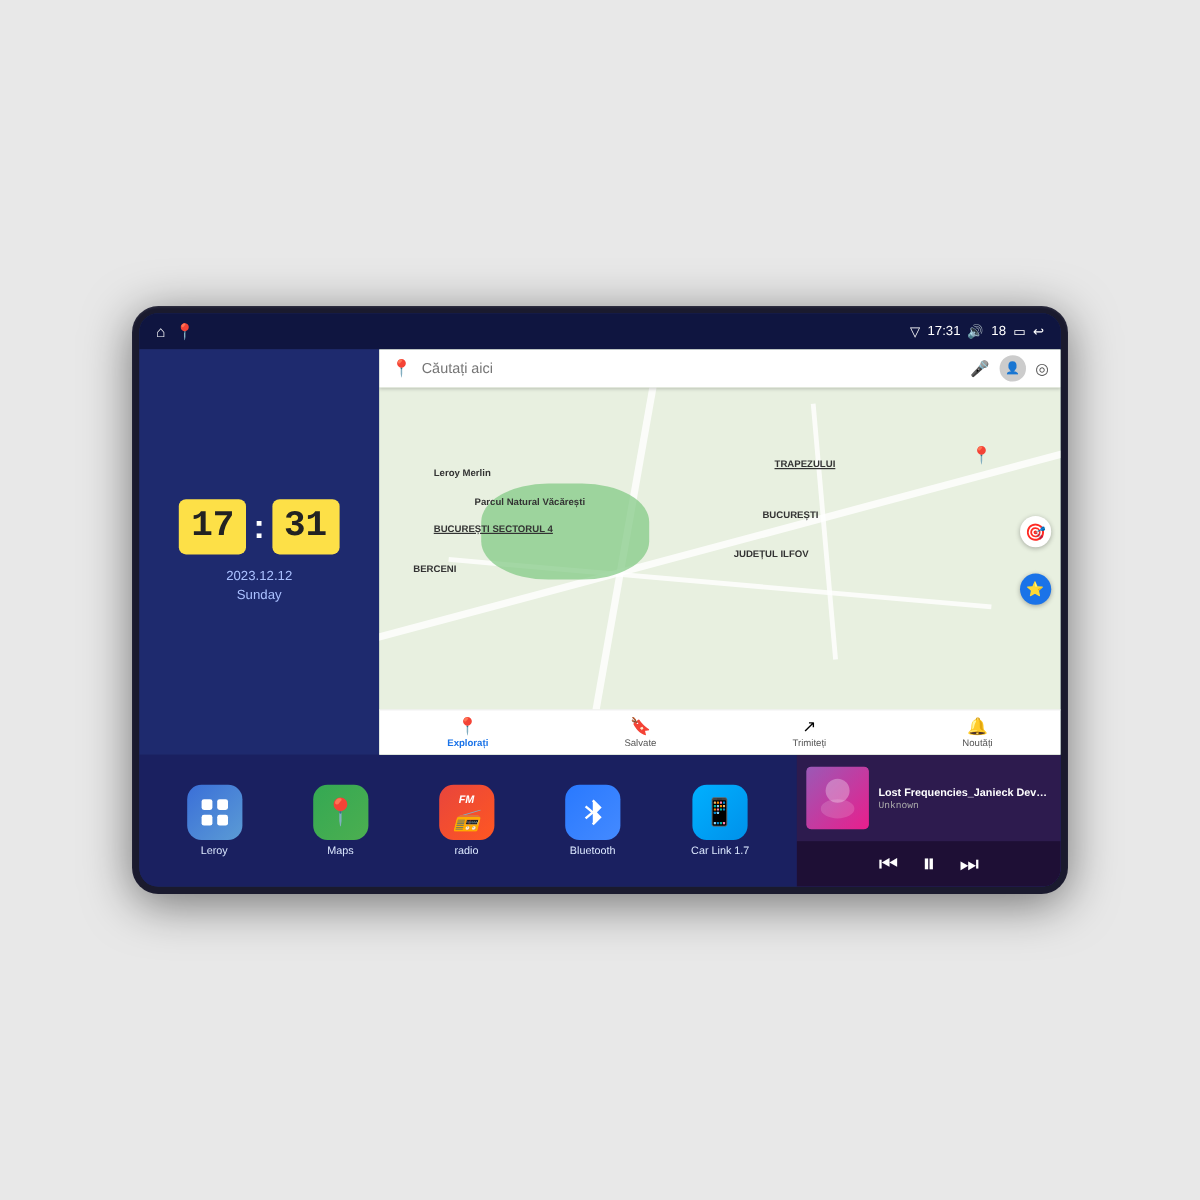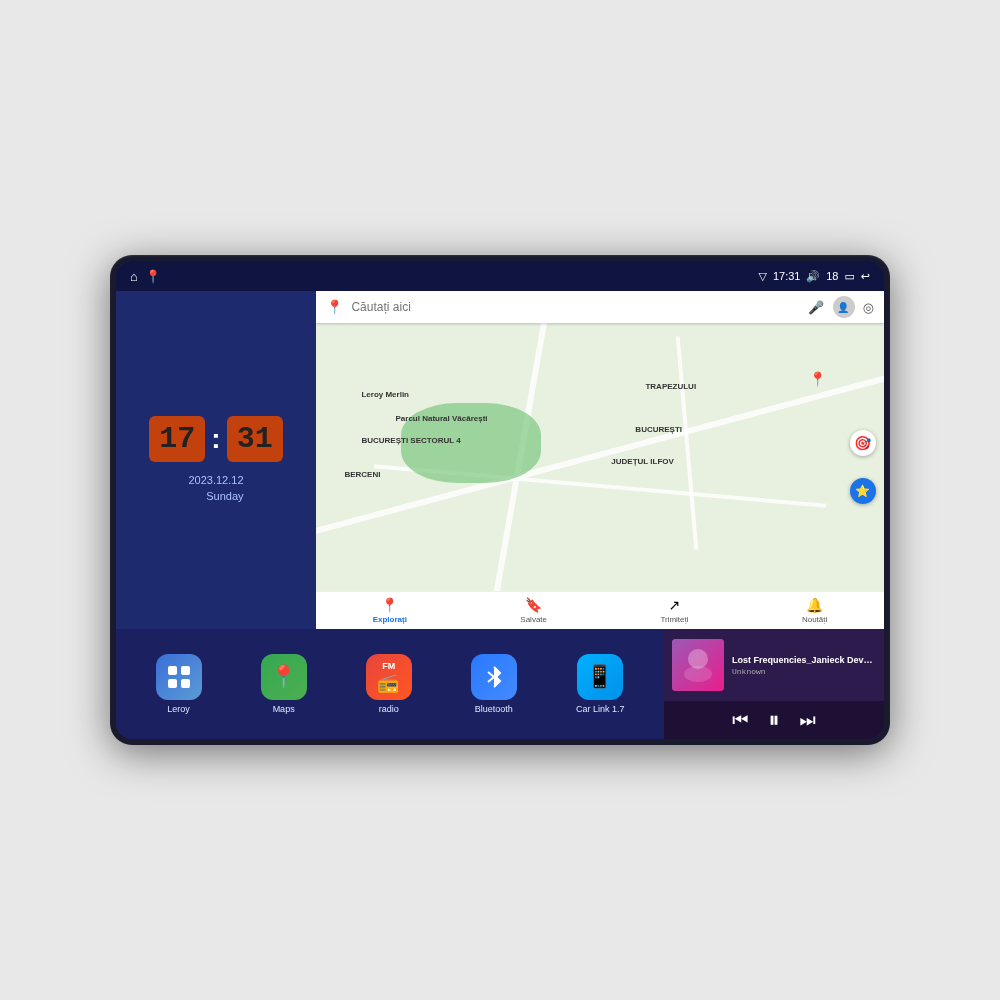--- a/index.html
+++ b/index.html
@@ -85,39 +85,39 @@
       justify-content: center;
       padding: 16px;
       gap: 10px;
     }
     .clock-display {
       display: flex;
       align-items: center;
       gap: 6px;
     }
     .clock-block {
-      background: #c2410c;
+      background: #fde047;
       color: #222;
       font-size: 30px;
       font-weight: bold;
       border-radius: 6px;
       padding: 6px 10px;
       min-width: 52px;
       text-align: left;
       font-family: 'Courier New', monospace;
     }
     .clock-colon {
       color: #fff;
       font-size: 28px;
       font-weight: bold;
     }
     .clock-date {
       color: #aac0ff;
       font-size: 11px;
-      text-align: right;
+      text-align: center;
       line-height: 1.5;
     }
 
     
     .map-widget {
       flex: 1;
       background: #d4e8c2;
       position: relative;
       overflow: hidden;
       display: flex;
@@ -262,21 +262,21 @@
       width: 46px;
       height: 46px;
       border-radius: 12px;
       display: flex;
       align-items: center;
       justify-content: center;
       font-size: 22px;
     }
     .app-icon.apps-icon { background: linear-gradient(135deg, #3a6fd8, #5b9bd5); }
     .app-icon.maps-icon { background: linear-gradient(135deg, #34a853, #4caf50); }
-    .app-icon.radio-icon { background: linear-gradient(135deg, #e8453c, #ff5722); }
+    .app-icon.radio-icon { background: linear-gradient(135deg, #e8453c, #ff5722); font-style: italic; }
     .app-icon.bt-icon { background: linear-gradient(135deg, #2979ff, #448aff); }
     .app-icon.carlink-icon { background: linear-gradient(135deg, #00b0ff, #0091ea); }
     .app-label {
       color: #dce8ff;
       font-size: 9px;
       text-align: center;
     }
 
     
     .music-player {
@@ -397,25 +397,25 @@
 
               <div class="map-road h1"></div>
               <div class="map-road h2"></div>
               <div class="map-road v1"></div>
               <div class="map-road v2"></div>
 
               <div class="map-green-area"></div>
 
               <div class="map-label" style="top:38%;left:52%;padding-left:24px;">BUCUREȘTI</div>
               <div class="map-label" style="top:50%;left:52%;">JUDEȚUL ILFOV</div>
-              <div class="map-label" style="top:22%;left:58%;">TRAPEZULUI</div>
+              <div class="map-label" style="top:22%;left:58%;text-decoration:underline;">TRAPEZULUI</div>
               <div class="map-label" style="top:34%;left:14%;">Parcul Natural Văcărești</div>
               <div class="map-label" style="top:25%;left:8%;">Leroy Merlin</div>
               <div class="map-label" style="top:55%;left:5%;">BERCENI</div>
-              <div class="map-label" style="top:42%;left:8%;">BUCUREȘTI SECTORUL 4</div>
+              <div class="map-label" style="top:42%;left:8%;text-decoration:underline;">BUCUREȘTI SECTORUL 4</div>
 
               <div class="map-location-btn">🎯</div>
               <div class="map-compass-btn">⭐</div>
 
               <div style="position:absolute;top:18%;right:10%;color:#e8453c;font-size:14px;">📍</div>
             </div>
           </div>
 
           <div class="map-bottom-bar">
             <div class="map-nav-item active">

